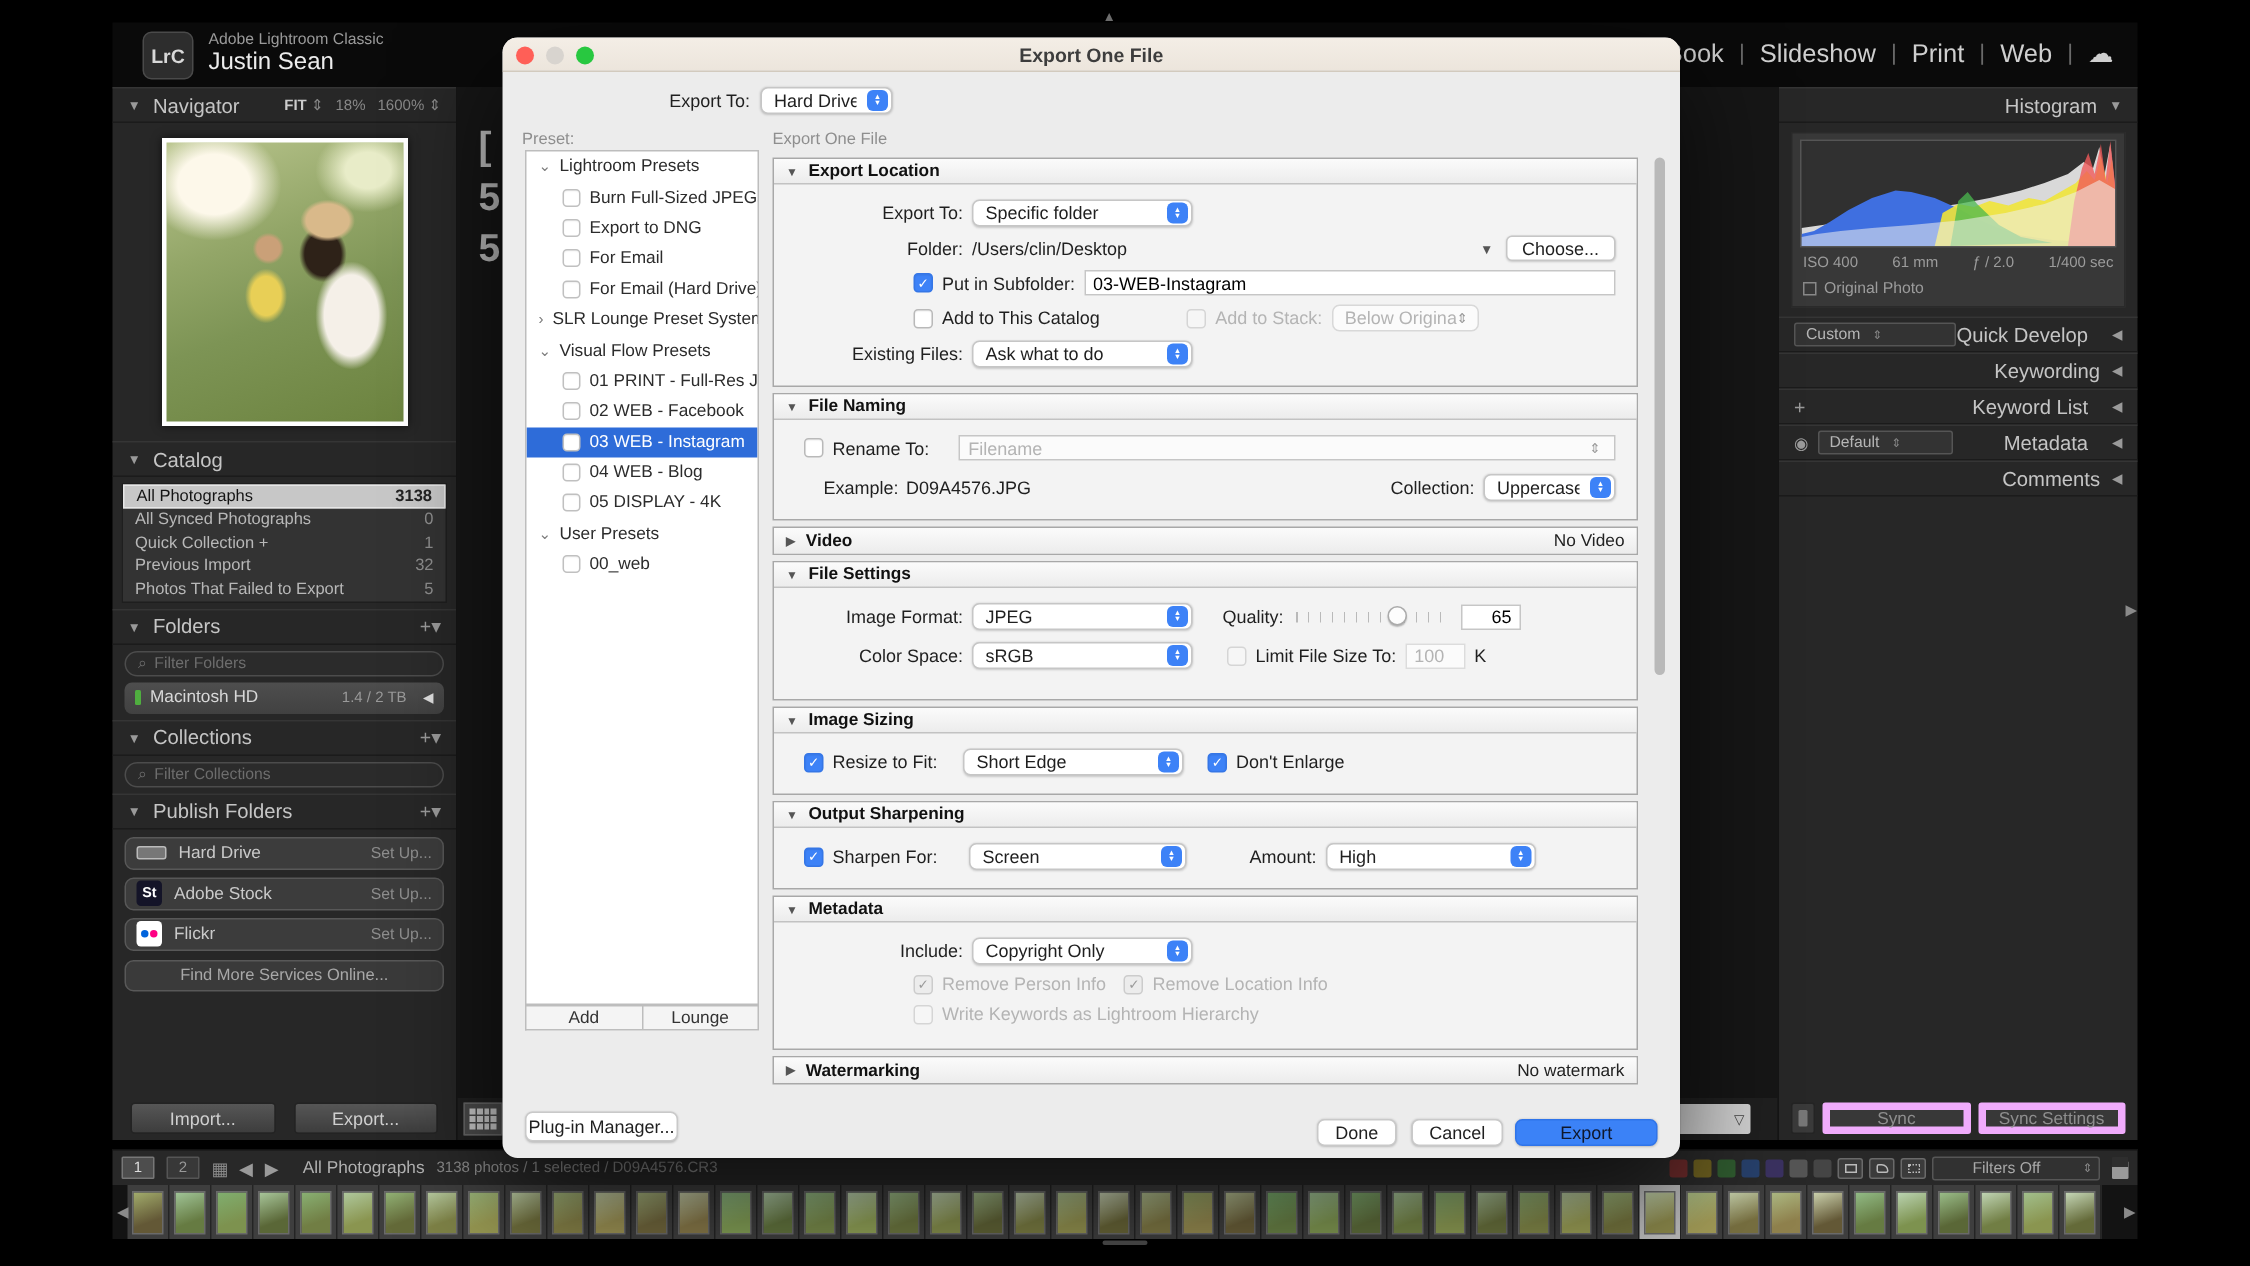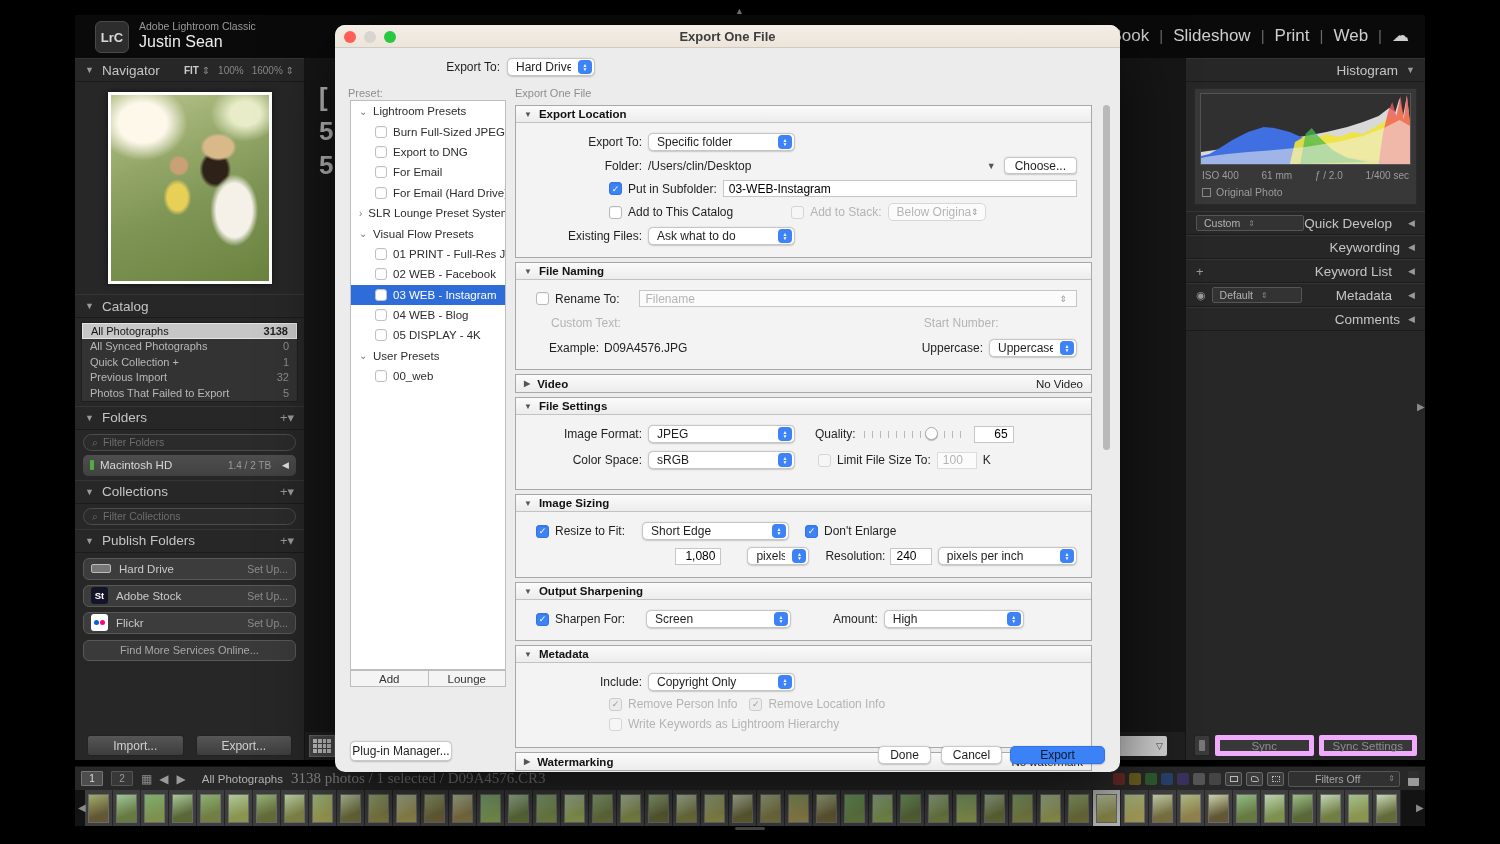--- a/index.html
+++ b/index.html
@@ -85,21 +85,21 @@
   .grid-btn i { background:#c9c9c9; }
   .size-dd { position:absolute; right:18px; top:4px; width:52px; height:20px; background:#cfcfcf; border-radius:2px; color:#444; font-size:9px; display:flex; align-items:center; justify-content:flex-end; padding-right:4px; }
 
   
   .fs-toolbar { position:absolute; left:75px; top:766px; width:1350px; height:24px; background:#282828; border-top:1px solid #131313; display:flex; align-items:center; padding:0 6px; gap:8px; }
   .mon-btn { width:22px; height:15px; background:#4d4d4d; border:1px solid #777; color:#ddd; font-size:10px; display:flex; align-items:center; justify-content:center; border-radius:1px; }
   .mon-btn.dim { background:#383838; border-color:#555; color:#999; }
   .fs-grid { color:#8a8a8a; font-size:12px; letter-spacing:-1px; }
   .fs-arrow { color:#9a9a9a; font-size:12px; }
   .fs-src { color:#b2b2b2; font-size:11.5px; margin-left:8px; }
-  .fs-status { color:#8a8a8a; font-size:15px;font-family:Liberation Serif, serif; }
+  .fs-status { color:#8a8a8a; font-size:10px; }
   .fs-right { margin-left:auto; display:flex; align-items:center; gap:4px; }
   .chip { width:12px; height:12px; border-radius:2px; }
   .filt-btn { width:17px; height:14px; background:#3b3b3b; border:1px solid #6a6a6a; border-radius:2px; display:flex; align-items:center; justify-content:center; }
   .filt-btn i { width:8px; height:6px; border:1px solid #bbb; display:block; }
   .filters-dd { width:112px; height:16px; background:#313131; border:1px solid #565656; border-radius:2px; color:#a8a8a8; font-size:10.5px; display:flex; align-items:center; padding:0 4px 0 26px; }
   .filters-dd .ud { margin-left:auto; font-size:8px; color:#888; }
   .fs-toggle { width:11px; height:15px; background:#9a9a9a; border-radius:1px; margin-left:4px; border-top:7px solid #2e2e2e; }
   .filmstrip { position:absolute; left:75px; top:790px; width:1350px; height:36px; background:#131313; display:flex; overflow:hidden; padding-left:10px; }
   .fcell { width:28px; height:36px; background:#3e3e3e; border-right:1px solid #242424; display:flex; align-items:center; justify-content:center; flex:0 0 auto; }
   .fcell.sel { background:#bcbcbc; }
@@ -210,21 +210,21 @@
       <div class="size-dd">▽</div>
     </div>
   </div>
 
   <div class="lpanel">
     <div class="phead">
       <span class="tri">▼</span>
       <span>Navigator</span>
       <span class="right">
         <span class="zoomlbl"><b>FIT</b> ⇕</span>
-        <span class="zoomlbl">100%</span>
+        <span class="zoomlbl">18%</span>
         <span class="zoomlbl"><span>1600%</span> ⇕</span>
       </span>
     </div>
     <div class="nav-preview">
         <div class="nav-photo"></div>
       </div>
 
     <div class="phead">
       <span class="tri">▼</span>
       <span>Catalog</span>
@@ -715,27 +715,23 @@
         <div class="sec-b">
           <div class="frow">
             <span class="cb" style="margin-left:6px"></span>
             <span style="margin:0 20px 0 6px">Rename To:</span>
             <span class="field" style="flex:1; color:#b4b4b4; background:#fbfbfb">
                 <span>Filename</span>
                 <span class="combo-ud" style="margin-left:auto">⇕</span>
               </span>
           </div>
           <div class="frow" style="margin-top:9px">
-            <span class="dim" style="margin-left:21px">Custom Text:</span>
-            <span class="dim" style="margin-left:303px">Start Number:</span>
-          </div>
-          <div class="frow" style="margin-top:9px">
             <span style="margin-left:19px">Example:</span>
             <span style="margin-left:5px">D09A4576.JPG</span>
-            <span class="lab" style="margin-left:auto">Uppercase:</span>
+            <span class="lab" style="margin-left:auto">Collection:</span>
             <span class="macselect" style="width:88px; margin-left:6px">
                 <span class="txt">Uppercase</span>
                 <span class="capsule">
                   <span>▲</span>
                   <span>▼</span>
                 </span>
               </span>
           </div>
         </div>
       </div>
@@ -802,43 +798,20 @@
             <span class="macselect sel147" style="margin-left:9px">
                 <span class="txt">Short Edge</span>
                 <span class="capsule">
                   <span>▲</span>
                   <span>▼</span>
                 </span>
               </span>
             <span class="cb on" style="margin-left:16px">✓</span>
             <span style="margin-left:6px">Don't Enlarge</span>
           </div>
-          <div class="frow" style="margin-top:7px">
-            <span class="field" style="width:52px; margin-left:145px; justify-content:flex-end">
-                <input style="text-align: right;" value="1,080">
-              </span>
-            <span class="macselect" style="width:62px; margin-left:26px">
-                <span class="txt">pixels</span>
-                <span class="capsule">
-                  <span>▲</span>
-                  <span>▼</span>
-                </span>
-              </span>
-            <span class="lab" style="margin-left:16px">Resolution:</span>
-            <span class="field" style="width:46px; margin-left:5px">
-                <input value="240" style="">
-              </span>
-            <span class="macselect" style="width:160px; margin-left:6px">
-                <span class="txt">pixels per inch</span>
-                <span class="capsule">
-                  <span>▲</span>
-                  <span>▼</span>
-                </span>
-              </span>
-          </div>
         </div>
       </div>
 
       <div class="sec">
         <div class="sec-h">
             <span class="tri">▼</span>
             <span>Output Sharpening</span>
           </div>
         <div class="sec-b">
           <div class="frow">

